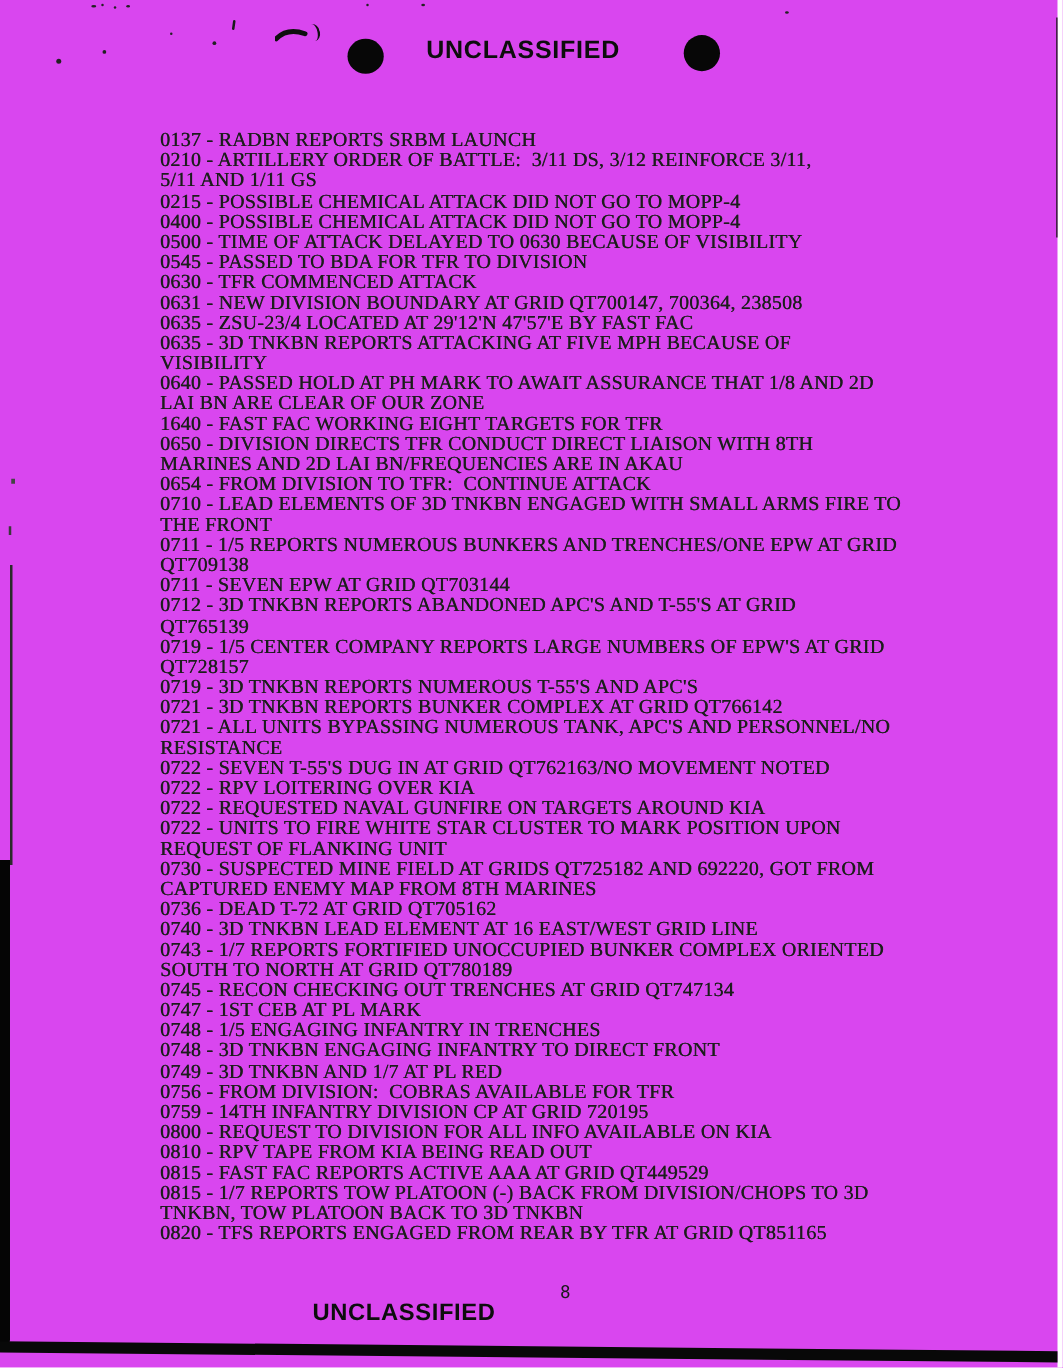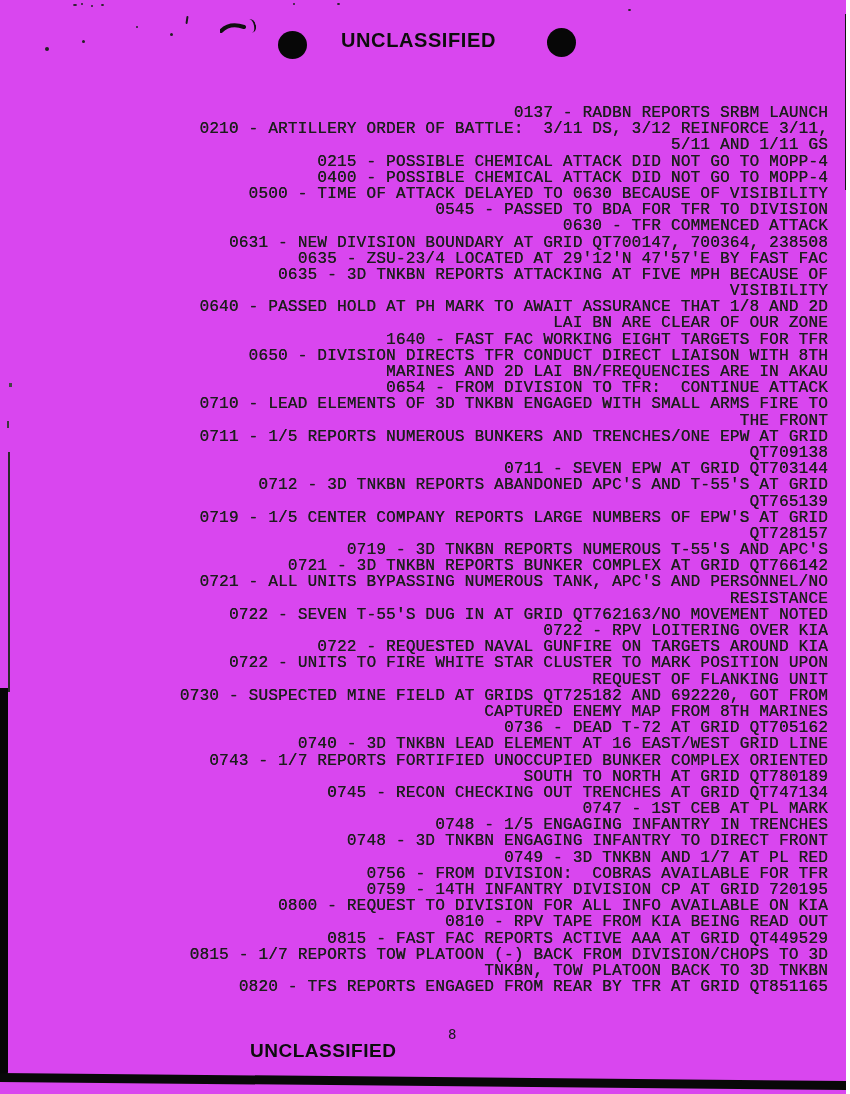--- a/index.html
+++ b/index.html
@@ -46,28 +46,27 @@
   .punch { position: absolute; background: #070707; border-radius: 50%; }
   .punch-1 { left: 278px; top: 31px; width: 29px; height: 28px; }
   .punch-2 { left: 547px; top: 28px; width: 29px; height: 29px; }
 
   
   .log-body {
     position: absolute;
     left: 128px;
     top: 105px;
     width: 700px;
-    font-family: Liberation Mono, monospace;
+    font-family: Liberation Serif, serif;
     font-size: 16px;
     line-height: 16.2px;
     letter-spacing: 0.22px;
     color: #1c1c1c;
     white-space: pre;
     text-shadow: 0.3px 0 0 #2a2a2a;
-    text-align: right;
   }
   .log-line { height: 16.2px; }
 
   
   .speck { position: absolute; background: #222; border-radius: 50%; }
   .sp1  { left: 73px;  top: 4px;  width: 4px; height: 2px; }
   .sp2  { left: 81px;  top: 3px;  width: 2px; height: 2px; }
   .sp3  { left: 91px;  top: 5px;  width: 2px; height: 2px; }
   .sp4  { left: 101px; top: 4px;  width: 3px; height: 2px; }
   .sp5  { left: 293px; top: 3px;  width: 2px; height: 2px; }

